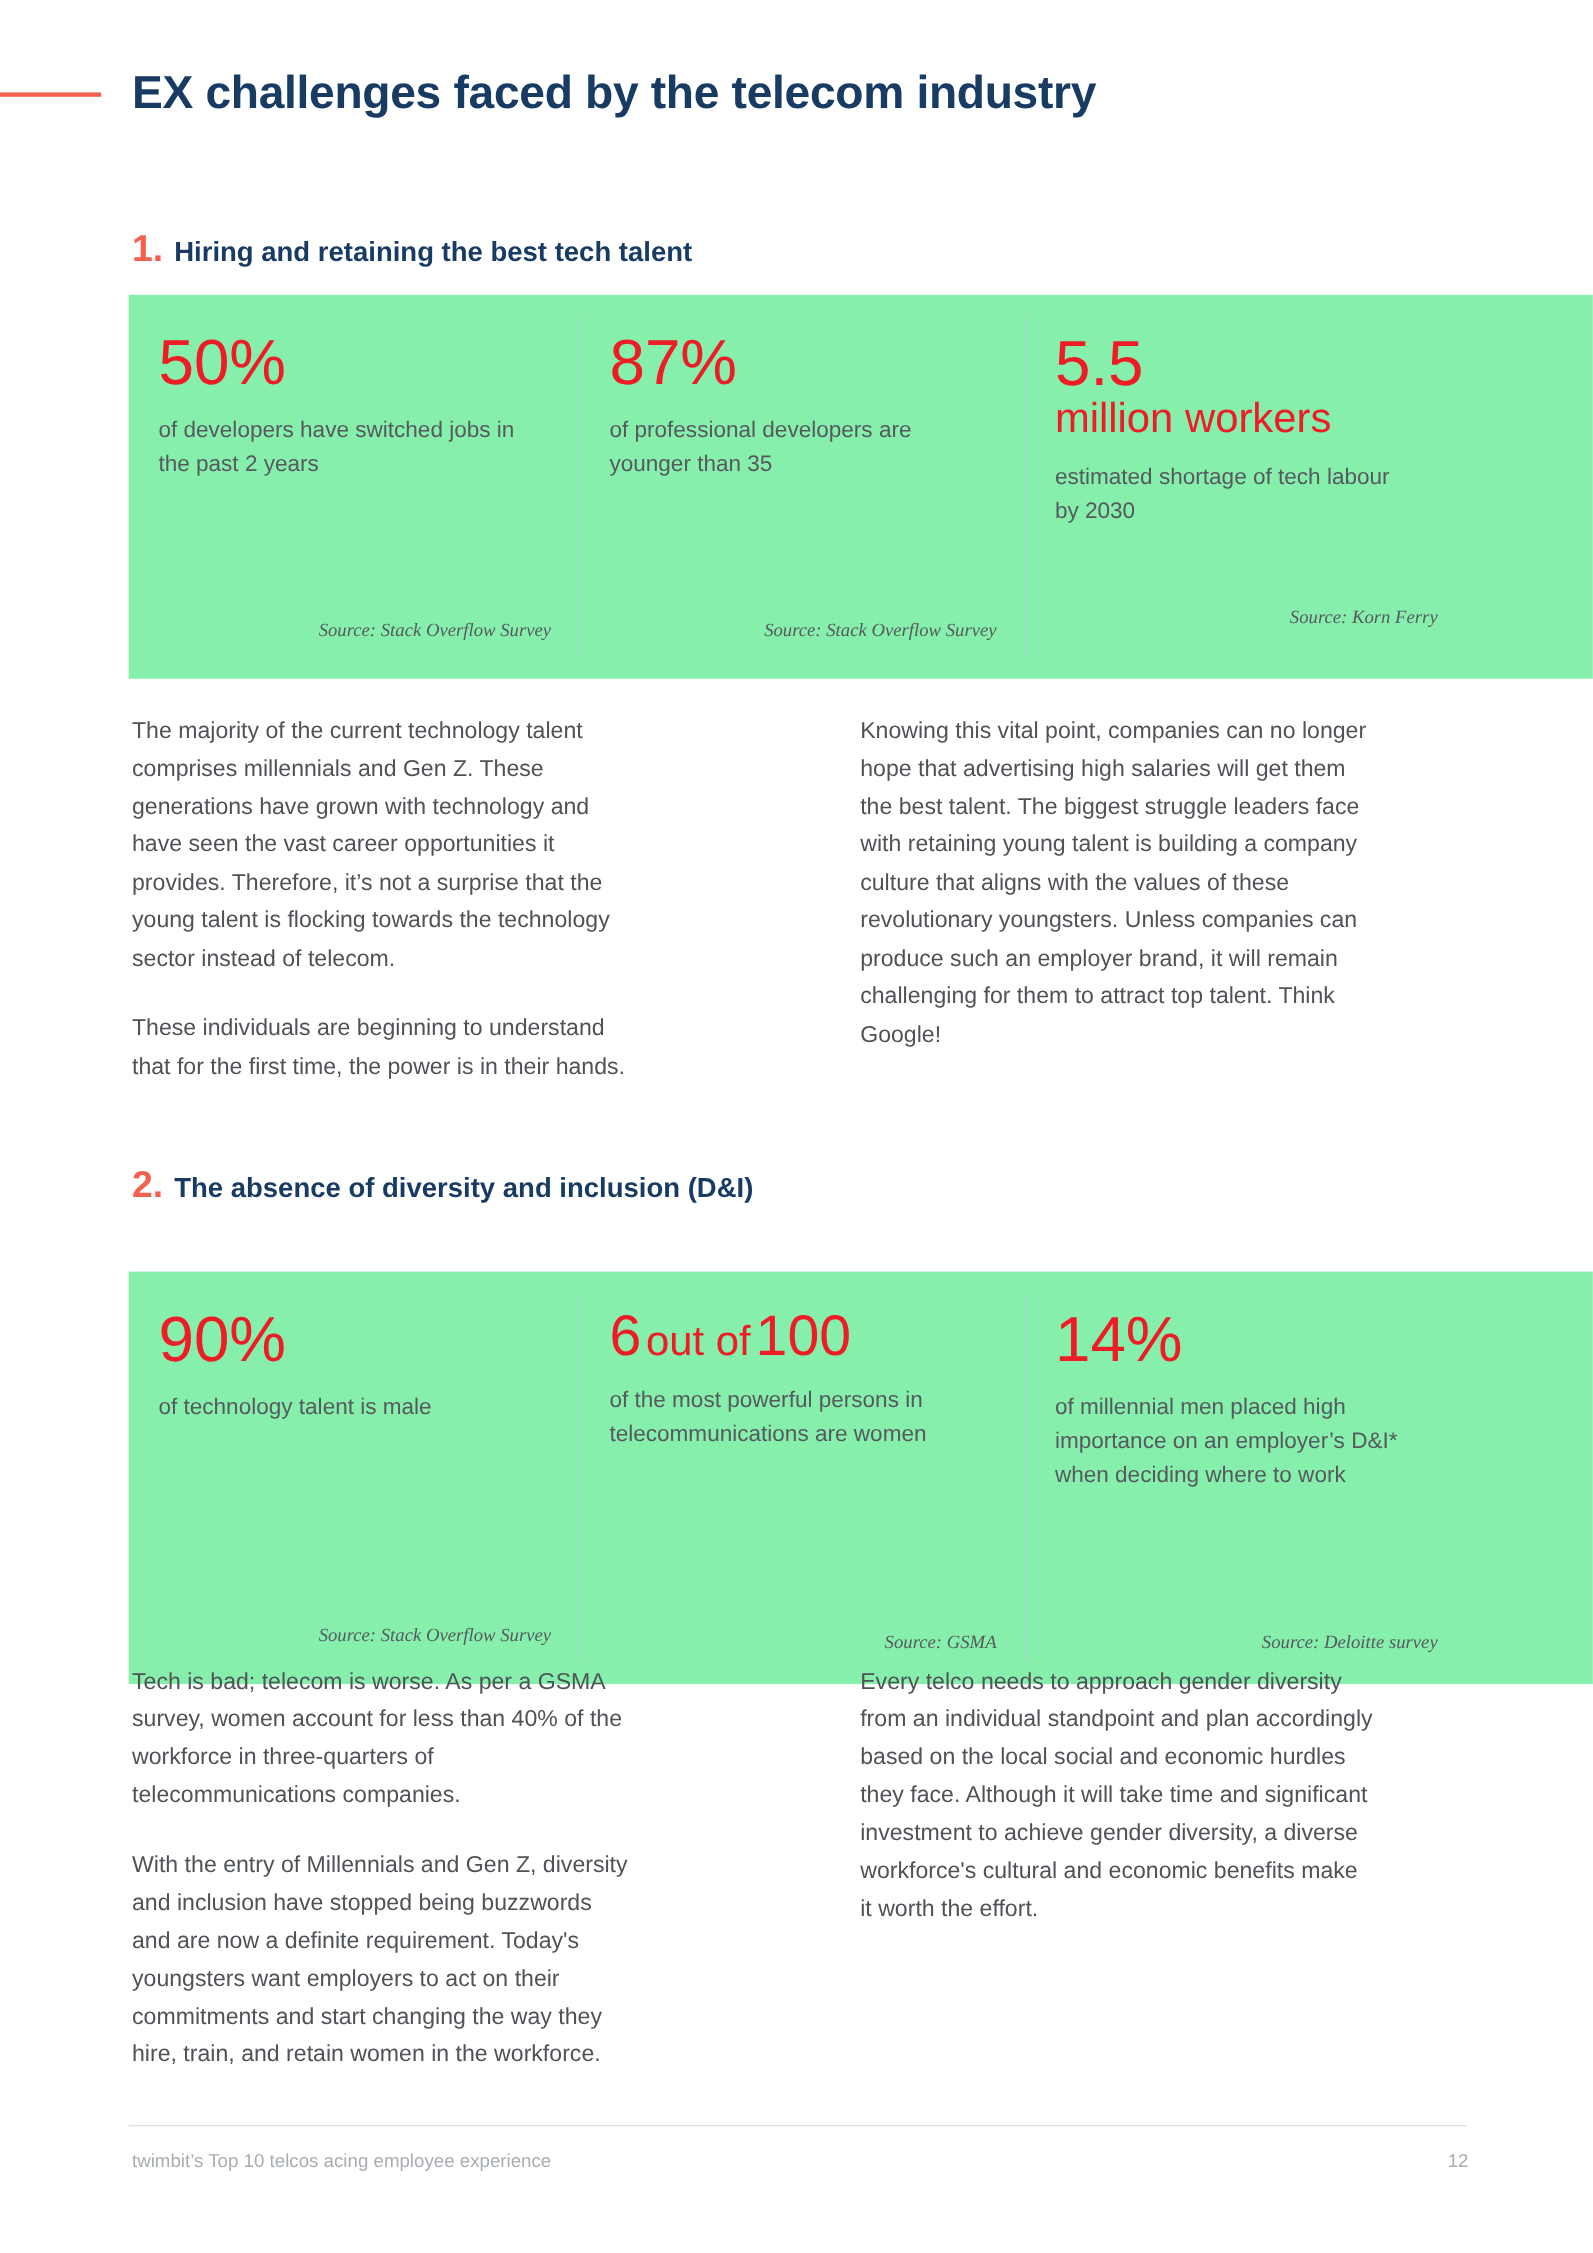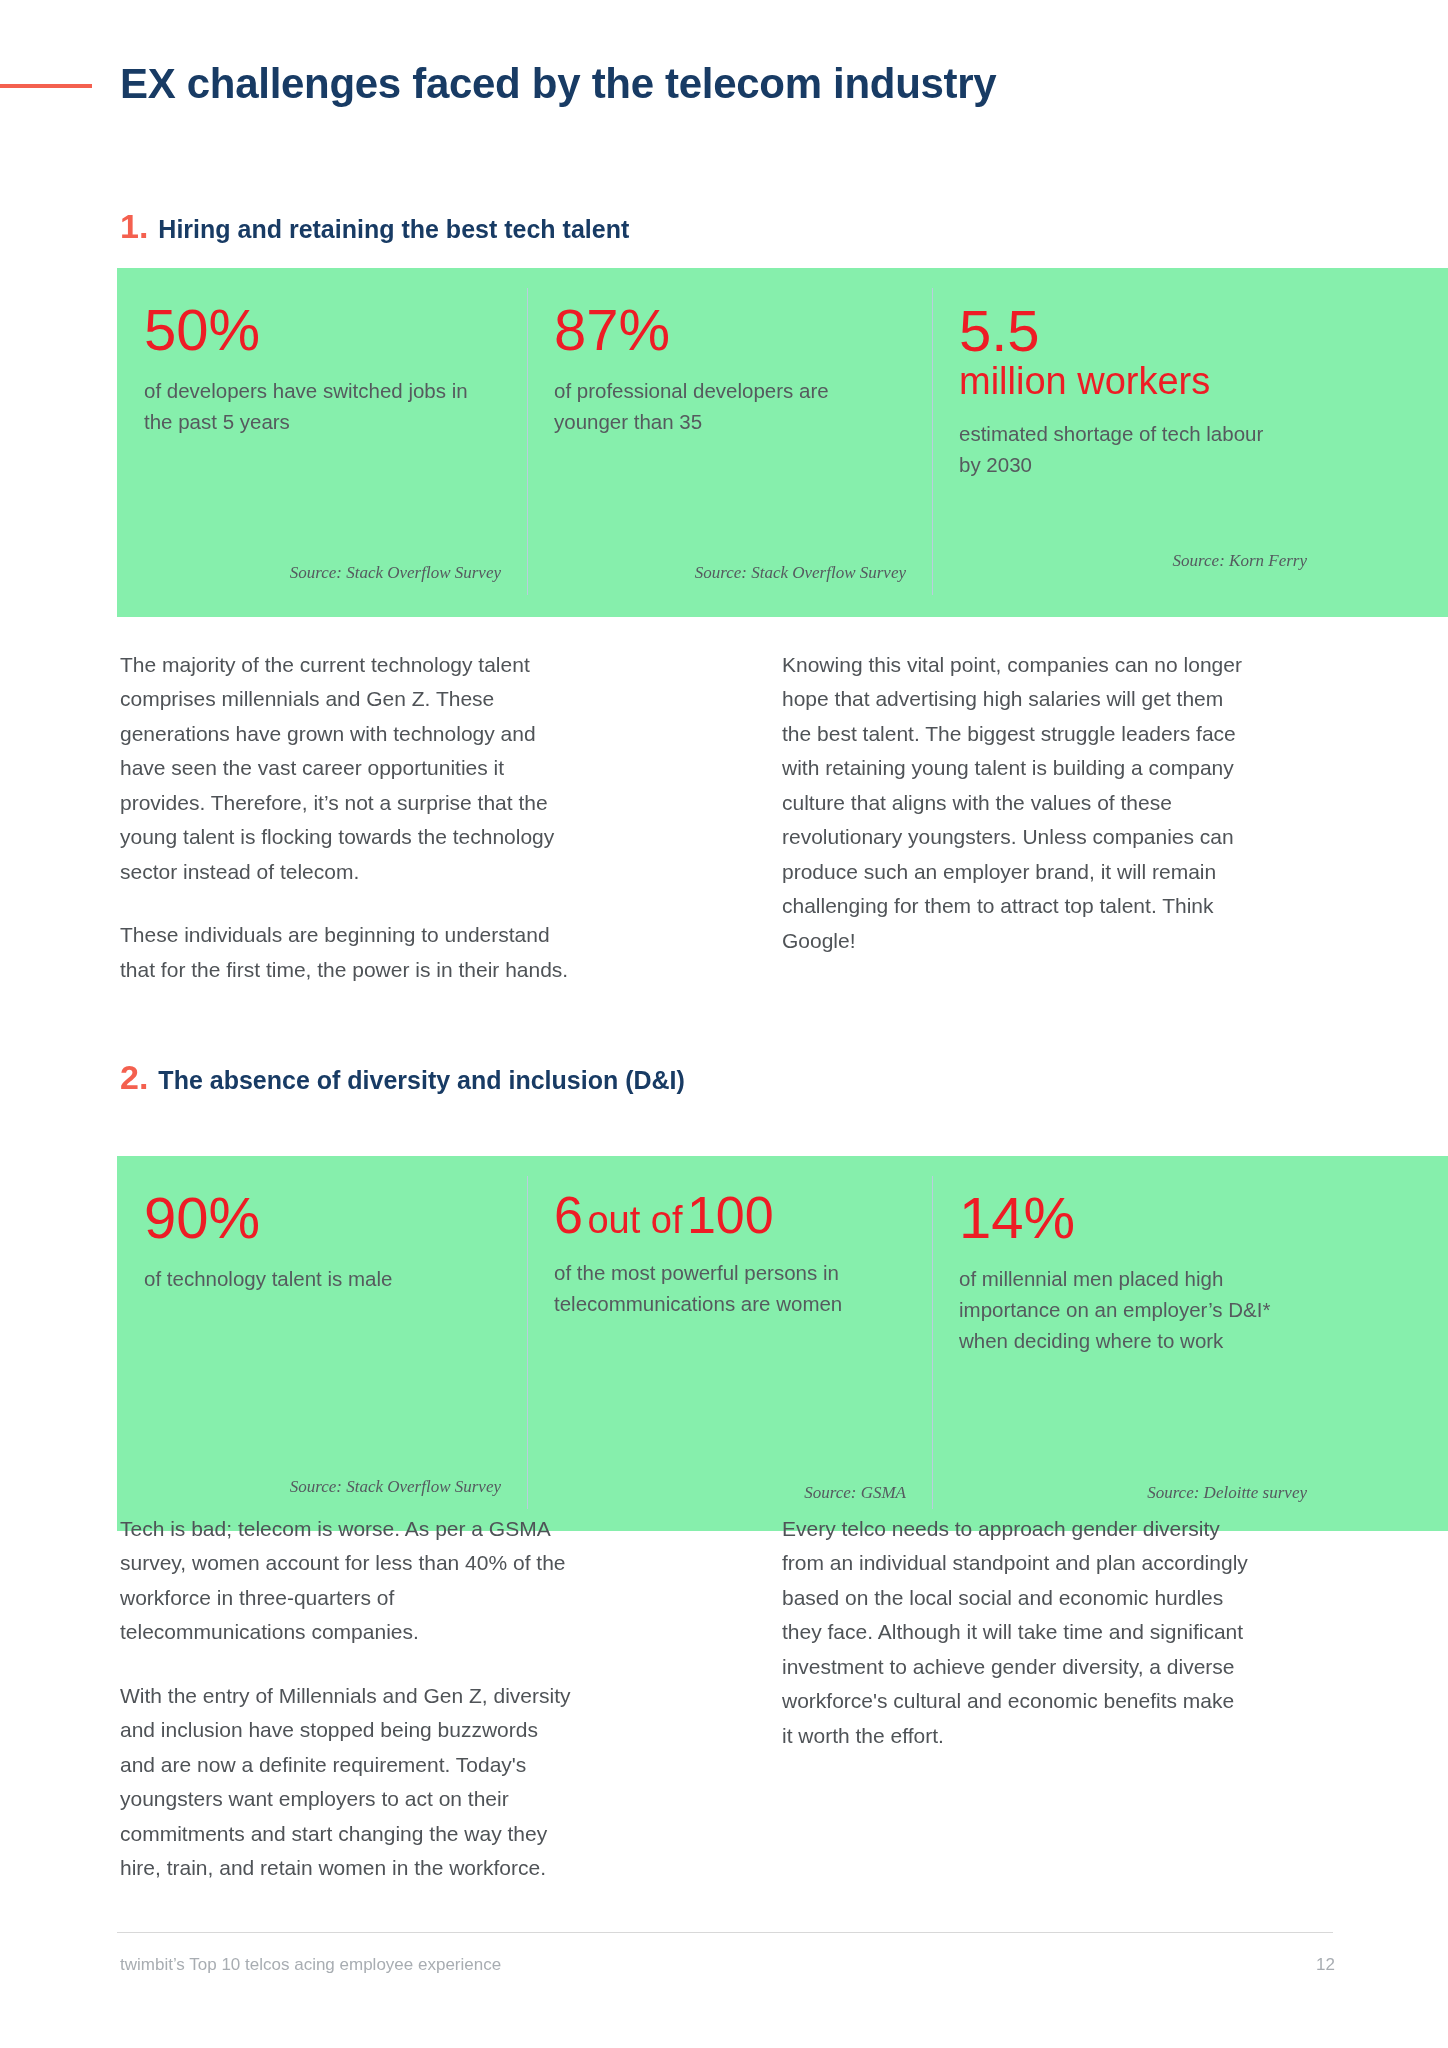--- a/index.html
+++ b/index.html
@@ -187,21 +187,21 @@
   <div class="page-title">EX challenges faced by the telecom industry</div>
 
   <div class="section-heading" id="heading-1">
     <span class="section-num">1.</span>
     <span class="section-text">Hiring and retaining the best tech talent</span>
   </div>
 
   <div class="stat-box" id="stat-box-1">
     <div class="stat-col c1">
       <div class="stat-figure fig-lg">50%</div>
-      <p class="stat-desc">of developers have switched jobs in the past 5 years</p>
+      <p class="stat-desc">of developers have switched jobs in the past 2 years</p>
       <div class="stat-source">Source: Stack Overflow Survey</div>
     </div>
     <div class="stat-col c2">
       <div class="stat-figure fig-lg">87%</div>
       <p class="stat-desc">of professional developers are younger than 35</p>
       <div class="stat-source">Source: Stack Overflow Survey</div>
     </div>
     <div class="stat-col c3">
       <div class="stat-figure two-line">
         <span class="fig-lg">5.5</span><br>

